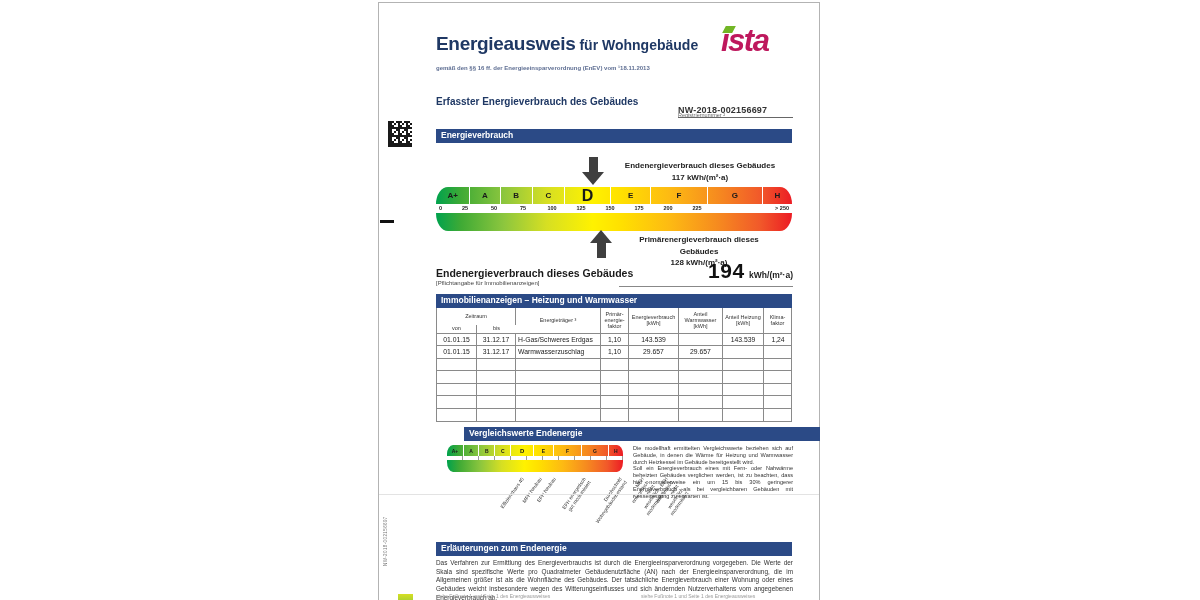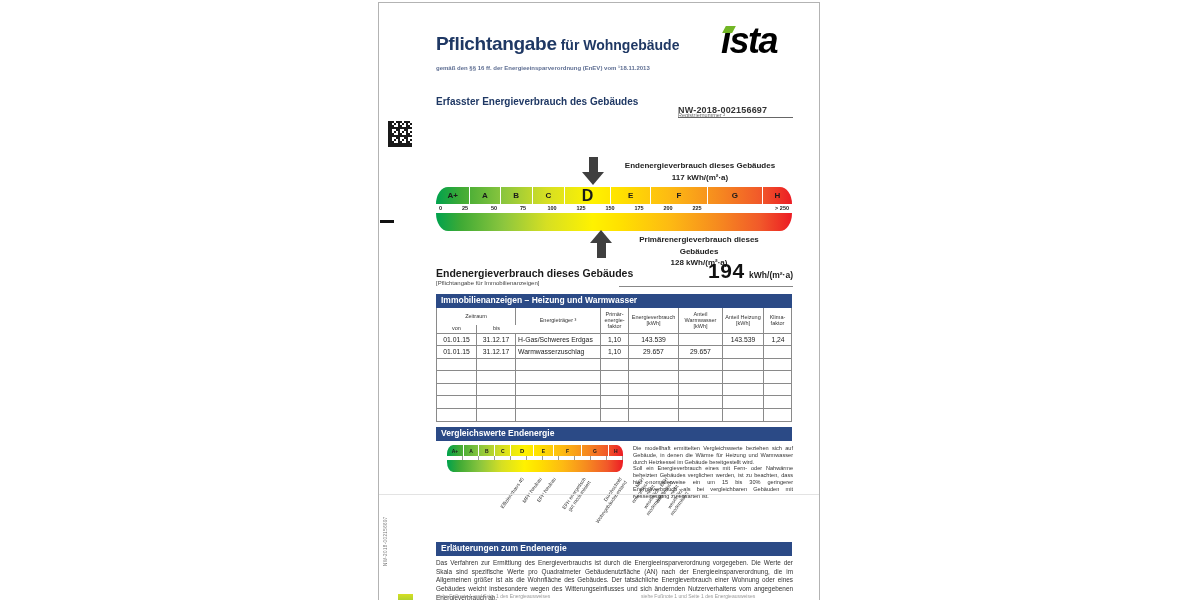--- a/index.html
+++ b/index.html
@@ -13,40 +13,40 @@
 
   .abs { position:absolute; }
 
   
   .doc-title { left:57px; top:30px; color:#1f3864; }
   .doc-title .big { font-size:19px; font-weight:bold; letter-spacing:-0.3px; }
   .doc-title .suffix { font-size:14px; font-weight:600; margin-left:4px; }
   .doc-subtitle { left:57px; top:62px; font-size:6px; color:#5f6f93; font-weight:bold; }
 
   .logo { right:26px; top:20px; width:72px; height:36px; }
-  .logo .word { font-size:36px; font-weight:800; font-style:italic; color:#000000;
+  .logo .word { font-size:31px; font-weight:800; font-style:italic; color:#be185d;
     letter-spacing:-1.5px; line-height:36px; }
   .logo .leaf { position:absolute; left:3px; top:3px; width:10px; height:7px;
     background:#72b626; transform:skewX(-28deg); }
 
   .section-heading { left:57px; top:93px; font-size:10px; font-weight:bold; color:#1f3864; }
   .regnum { left:299px; top:96px; width:115px; border-bottom:1px solid #666; }
   .regnum .num { font-size:9px; font-weight:bold; color:#333; letter-spacing:0.2px; }
   .reglabel { left:299px; top:109px; font-size:5.5px; color:#666; }
 
   
   .dmx { left:9px; top:118px; width:25px; height:28px; }
   .dmx .cell { position:absolute; background:#1a1a1a; }
 
   
   .navbar { left:57px; width:356px; height:13.5px; background:#2b4a86;
     color:#fff; font-size:8.5px; font-weight:bold; line-height:13.5px; padding-left:5px; }
   .bar-energie { top:126px; }
   .bar-verbrauch { top:291px; }
-  .bar-vergleich { top:424px; }
+  .bar-vergleich { top:424px;margin-left:28px; }
   .bar-erlaeuterung { top:539px; }
 
   
   .arrow { width:22px; }
   .arrow .stem { width:9px; height:15px; background:#3f3f3f; margin:0 auto; }
   .arrow .head-down { width:0; height:0; margin:0 auto;
     border-left:11px solid transparent; border-right:11px solid transparent;
     border-top:13px solid #3f3f3f; }
   .arrow .head-up { width:0; height:0; margin:0 auto;
     border-left:11px solid transparent; border-right:11px solid transparent;
@@ -134,21 +134,21 @@
   .color-chip { left:19px; top:591px; width:15px; height:12px;
     background:linear-gradient(180deg,#d6df23,#8cc63e); }
 </style>
 </head>
 <body>
 
 <div class="stage">
   <div class="page">
 
     <div class="abs doc-title">
-      <span class="big">Pflichtangabe</span><span class="suffix">für Wohngebäude</span>
+      <span class="big">Energieausweis</span><span class="suffix">für Wohngebäude</span>
     </div>
     <div class="abs doc-subtitle">gemäß den §§ 16 ff. der Energieeinsparverordnung (EnEV) vom ¹18.11.2013</div>
 
     <div class="abs logo">
       <span class="word">ısta</span>
       <span class="leaf"></span>
     </div>
 
     <div class="abs section-heading">Erfasster Energieverbrauch des Gebäudes</div>
     <div class="abs regnum">
@@ -263,20 +263,21 @@
         <div class="cell" style="left: 8px; top: 24px; width: 2px; height: 2px;"></div>
         <div class="cell" style="left: 10px; top: 24px; width: 2px; height: 2px;"></div>
         <div class="cell" style="left: 12px; top: 24px; width: 2px; height: 2px;"></div>
         <div class="cell" style="left: 14px; top: 24px; width: 2px; height: 2px;"></div>
         <div class="cell" style="left: 16px; top: 24px; width: 2px; height: 2px;"></div>
         <div class="cell" style="left: 18px; top: 24px; width: 2px; height: 2px;"></div>
         <div class="cell" style="left: 20px; top: 24px; width: 2px; height: 2px;"></div>
         <div class="cell" style="left: 22px; top: 24px; width: 2px; height: 2px;"></div>
       </div>
 
+    <div class="abs navbar bar-energie">Energieverbrauch</div>
 
     <div class="abs arrow arr-end">
       <div class="stem"></div>
       <div class="head-down"></div>
     </div>
     <div class="abs arrow-text txt-end">
       <div>Endenergieverbrauch dieses Gebäudes</div>
       <div>117 kWh/(m²·a)</div>
     </div>
 

